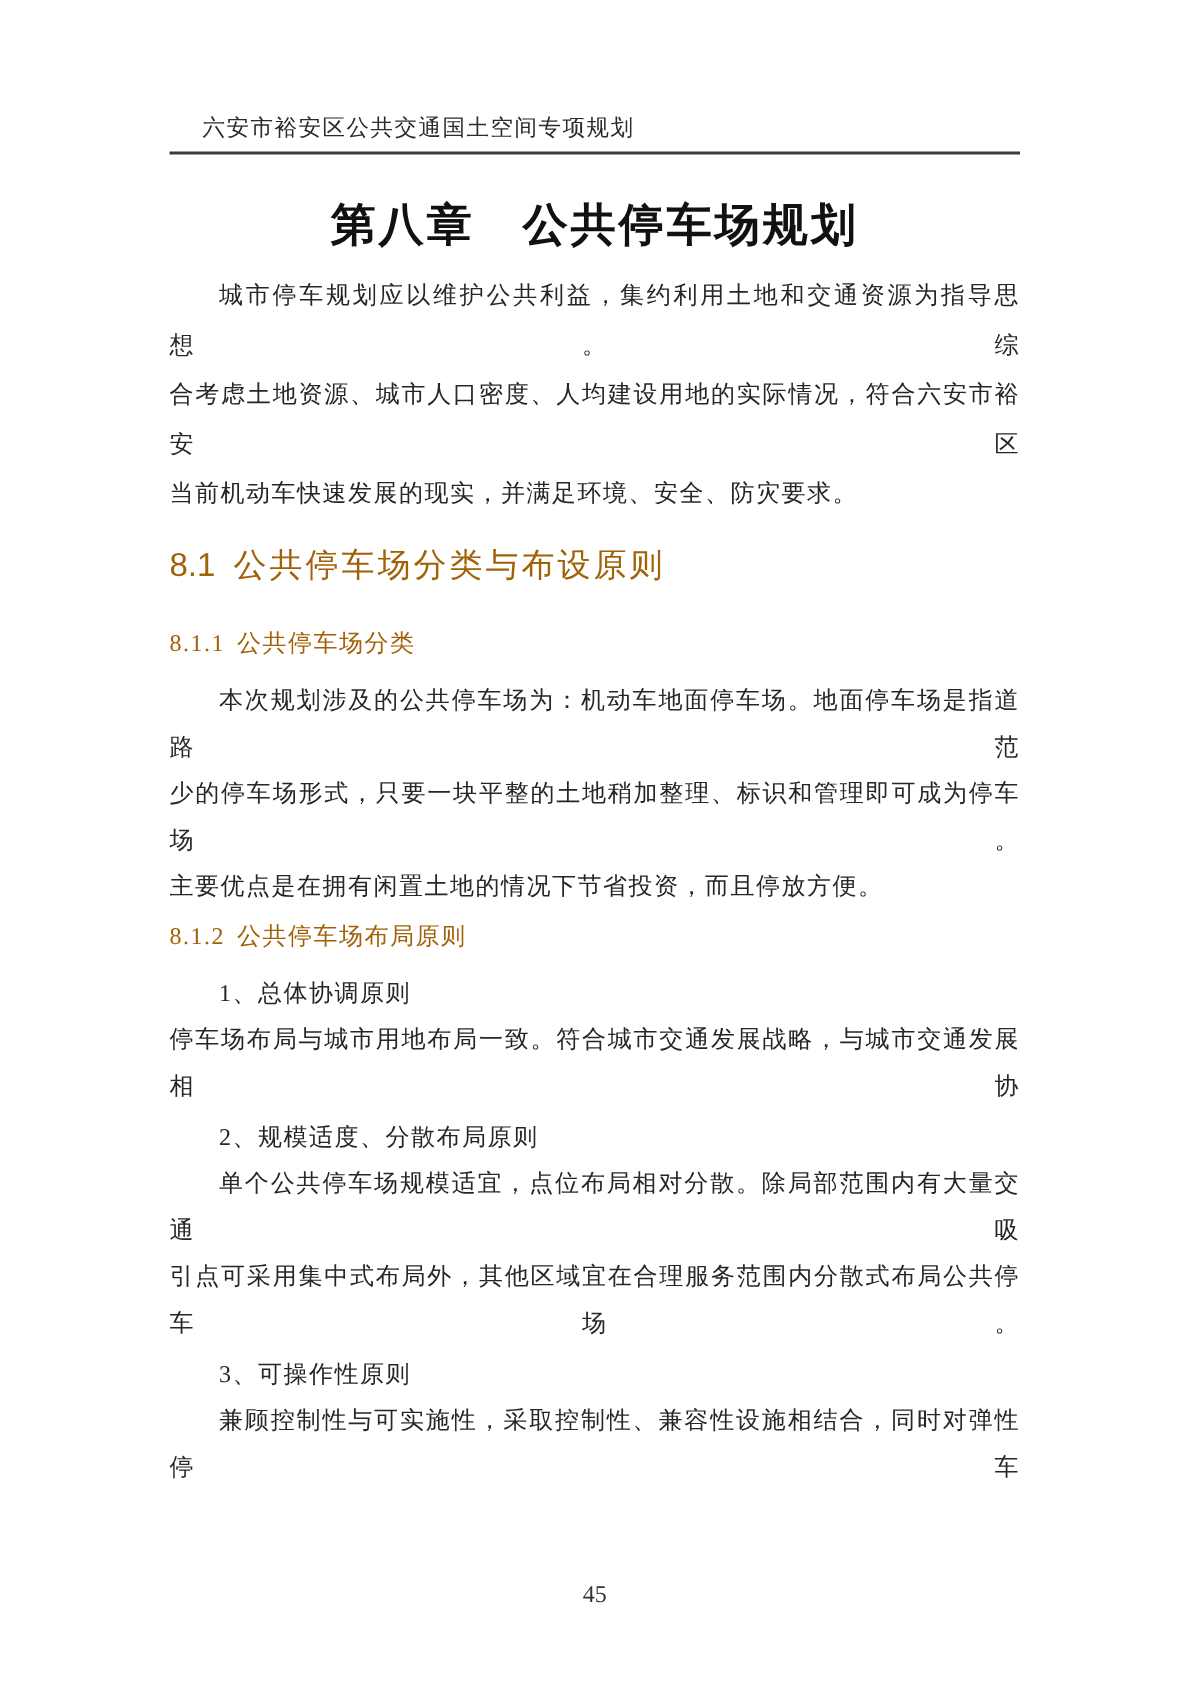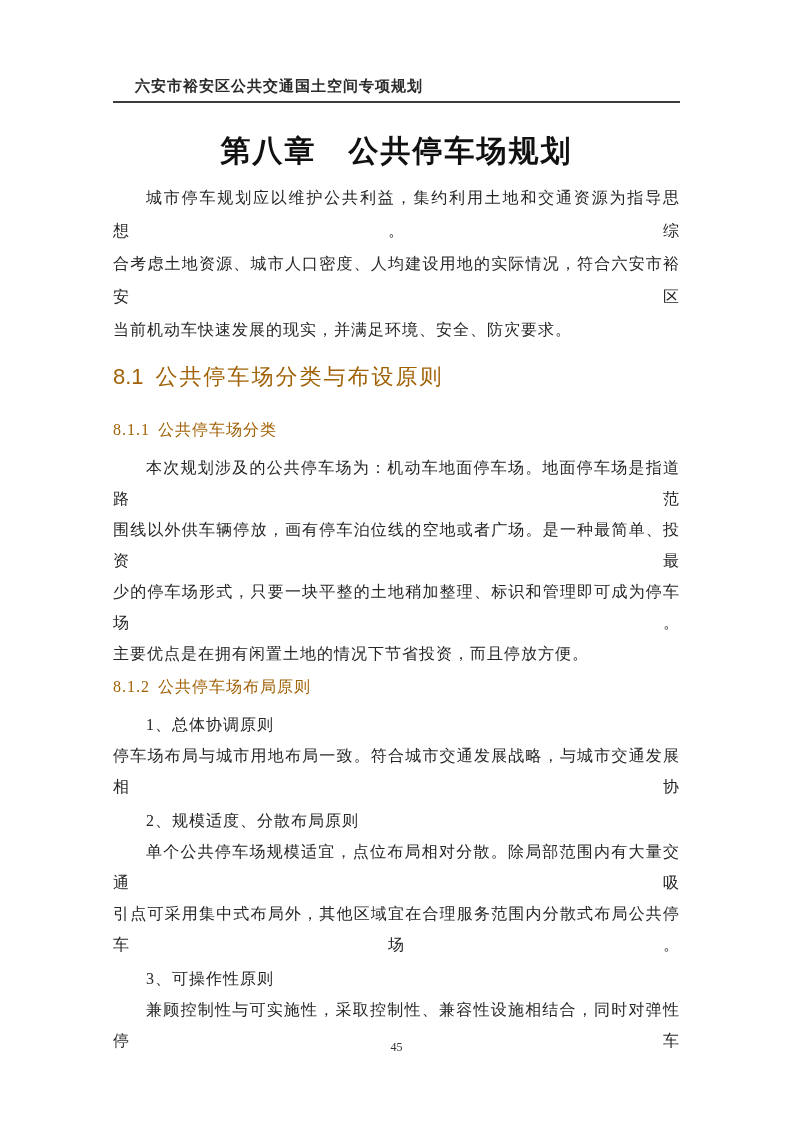--- a/index.html
+++ b/index.html
@@ -27,21 +27,20 @@
     padding-bottom: 5px;
   }
   .page-header .header-title {
     display: block;
     margin-left: 22px;
     font-size: 15px;
     line-height: 20px;
     letter-spacing: 1px;
     color: #2b2b2b;
     font-family: "Liberation Serif", "DejaVu Serif", serif;
-    font-weight: bold;
   }
   
   .chapter-title {
     margin: 26px 0 0 0;
     text-align: center;
     font-size: 30px;
     line-height: 44px;
     font-weight: bold;
     letter-spacing: 2px;
     color: #111111;
@@ -106,23 +105,23 @@
   h3.heading .num {
     font-family: "Liberation Serif", "DejaVu Serif", serif;
     letter-spacing: 1px;
     margin-right: 8px;
   }
   
   .page-footer {
     position: absolute;
     left: 0;
     right: 0;
-    bottom: 67px;
+    bottom: 49px;
     text-align: center;
-    font-size: 12px;
+    font-size: 16px;
     color: #333333;
     font-family: "Liberation Serif", "DejaVu Serif", serif;
   }
 </style>
 </head>
 <body>
 
 <div class="page">
 
   <div class="page-header">
@@ -134,21 +133,20 @@
   <main class="document-body">
       <div class="para intro">
         <div class="line indent full">城市停车规划应以维护公共利益，集约利用土地和交通资源为指导思想。综</div>
         <div class="line full">合考虑土地资源、城市人口密度、人均建设用地的实际情况，符合六安市裕安区</div>
         <div class="line">当前机动车快速发展的现实，并满足环境、安全、防灾要求。</div>
       </div>
       <h2 class="heading h2"><span class="num">8.1</span><span class="htext">公共停车场分类与布设原则</span></h2>
       <h3 class="heading h3"><span class="num">8.1.1</span><span class="htext">公共停车场分类</span></h3>
       <div class="para">
         <div class="line indent full">本次规划涉及的公共停车场为：机动车地面停车场。地面停车场是指道路范</div>
-        <div class="line full">围线以外供车辆停放，画有停车泊位线的空地或者广场。是一种最简单、投资最</div>
         <div class="line full">少的停车场形式，只要一块平整的土地稍加整理、标识和管理即可成为停车场。</div>
         <div class="line">主要优点是在拥有闲置土地的情况下节省投资，而且停放方便。</div>
       </div>
       <h3 class="heading h3"><span class="num">8.1.2</span><span class="htext">公共停车场布局原则</span></h3>
       <div class="item-label">1、总体协调原则</div>
       <div class="para">
         <div class="line full">停车场布局与城市用地布局一致。符合城市交通发展战略，与城市交通发展相协</div>
       </div>
       <div class="item-label">2、规模适度、分散布局原则</div>
       <div class="para">

